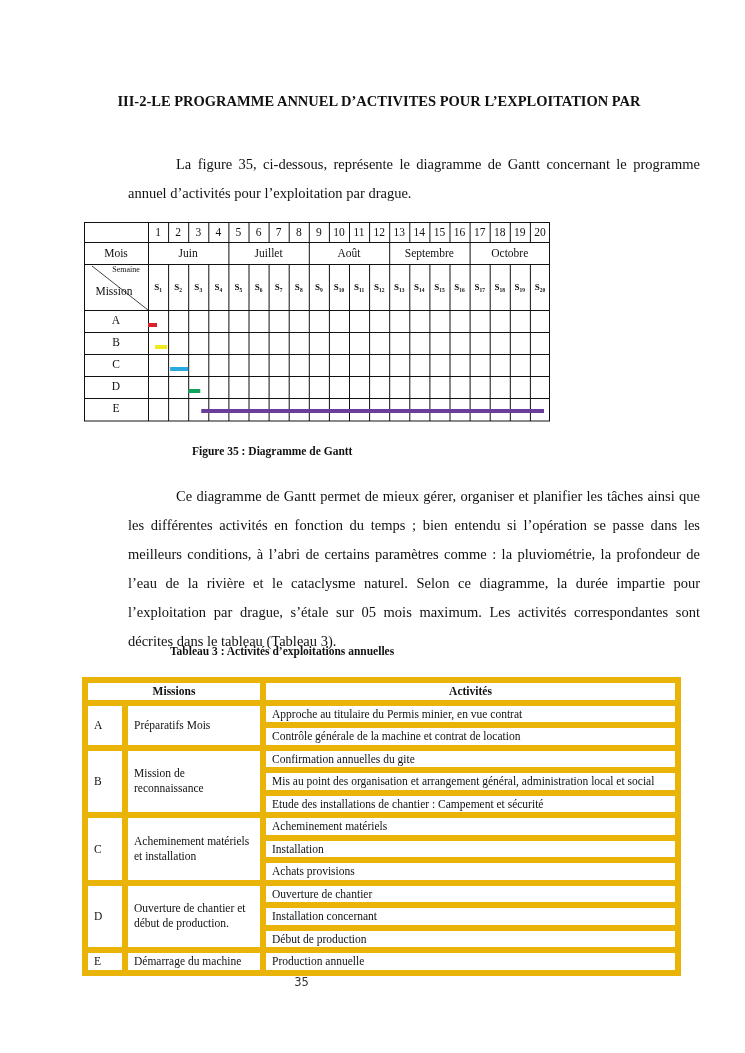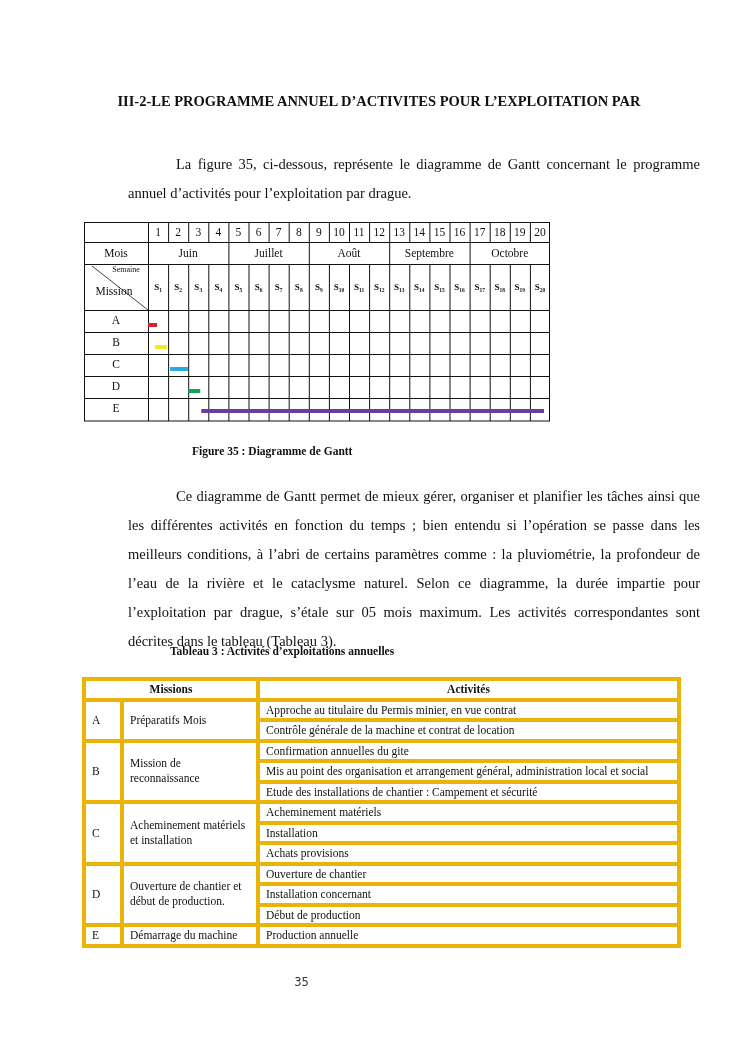--- a/index.html
+++ b/index.html
@@ -14,21 +14,21 @@
   .caption { font-weight: bold; font-size: 11.5px; }
 
   
   #gantt { left: 84px; top: 222px; width: 466px; height: 200px; }
   #gantt svg { display: block; }
   .g-text { font-family: "Liberation Serif", serif; fill: #111; }
 
   
   table.acts { position: absolute; left: 82px; top: 677px; width: 599px; border-collapse: collapse;
                font-size: 11.5px; font-family: "Liberation Serif", serif; }
-  table.acts td, table.acts th { border: 4px solid #eab308; padding: 0 6px; height: 16.5px; line-height: 16.5px;
+  table.acts td, table.acts th { border: 6px solid #eab308; padding: 0 6px; height: 16.5px; line-height: 16.5px;
                vertical-align: middle; text-align: left; }
   table.acts th { font-weight: bold; text-align: center; }
   table.acts td.code { width: 22px; }
   table.acts td.mission { width: 120px; line-height: 15px; }
   table.acts tr.group-start td { border-top: 2px solid #111; }
   .pagenum { left: 0; width: 603px; top: 975px; text-align: center; font-family: "DejaVu Sans", sans-serif;
              font-size: 11.5px; color: #333; }
 </style>
 </head>
 <body>

